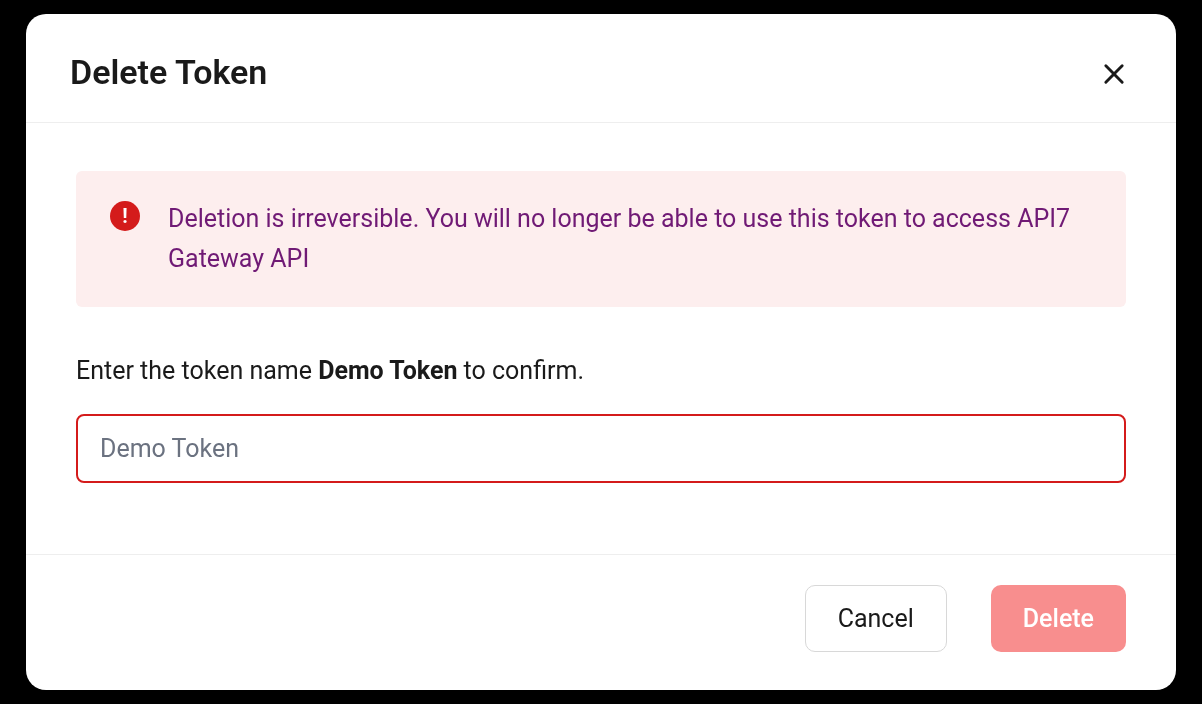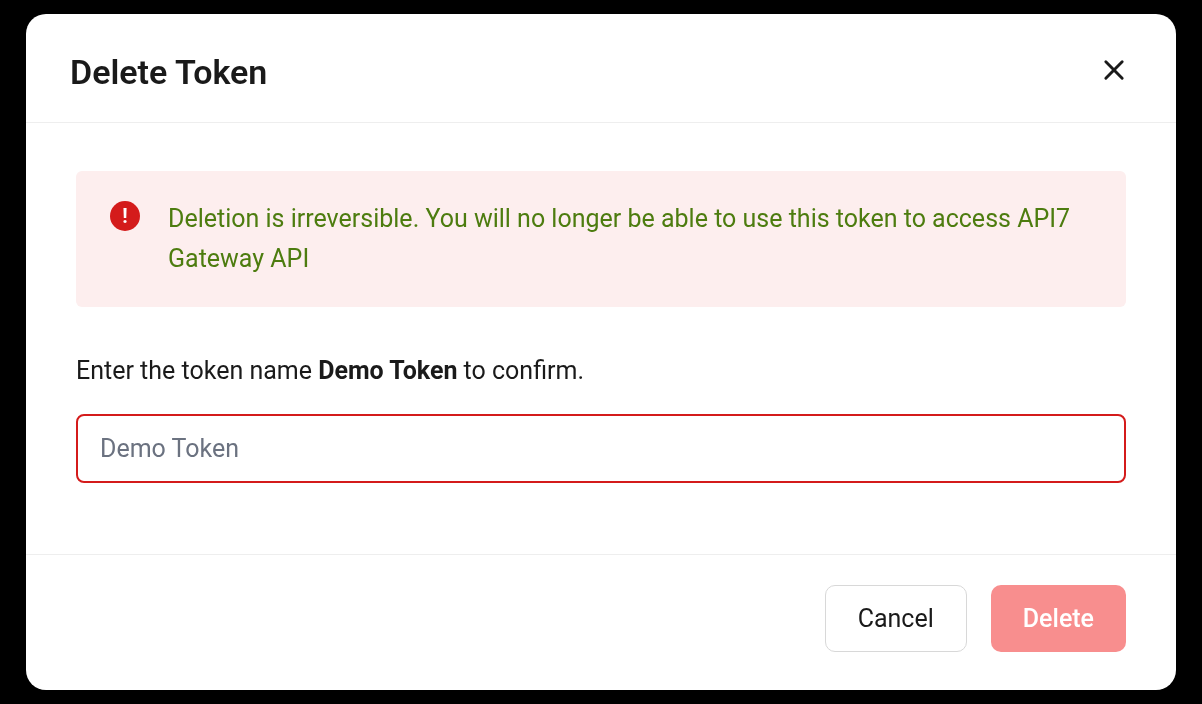--- a/index.html
+++ b/index.html
@@ -28,21 +28,21 @@
       bottom: 14px;
       background: #fff;
       border-radius: 20px;
       box-shadow: 0 8px 40px rgba(0,0,0,0.4);
       display: flex;
       flex-direction: column;
       overflow: hidden;
     }
     .modal-header {
       display: flex;
-      align-items: flex-start;
+      align-items: flex-end;
       justify-content: space-between;
       padding: 38px 44px 30px 44px;
       border-bottom: 1px solid #eee;
     }
     .modal-title {
       font-size: 34px;
       font-weight: 600;
       color: #1a1a1a;
     }
     .close-btn {
@@ -82,21 +82,21 @@
       align-items: center;
       justify-content: center;
       color: #fff;
       font-weight: 700;
       font-size: 20px;
       margin-top: 2px;
     }
     .alert-text {
       font-size: 25px;
       line-height: 1.6;
-      color: #4d7c0f;
+      color: #701a75;
     }
     .confirm-label {
       margin-top: 46px;
       font-size: 25px;
       color: #1a1a1a;
       line-height: 1.4;
     }
     .confirm-label .token-name {
       font-weight: 700;
     }
@@ -112,20 +112,21 @@
       font-family: inherit;
     }
     .token-input::placeholder {
       color: #6b7280;
     }
     .modal-footer {
       border-top: 1px solid #eee;
       padding: 30px 50px 38px 50px;
       display: flex;
       justify-content: flex-end;
+      gap: 20px;
     }
     .btn {
       padding: 18px 32px;
       font-size: 25px;
       border-radius: 10px;
       cursor: pointer;
       font-family: inherit;
       border: none;
     }
     .btn-cancel {

